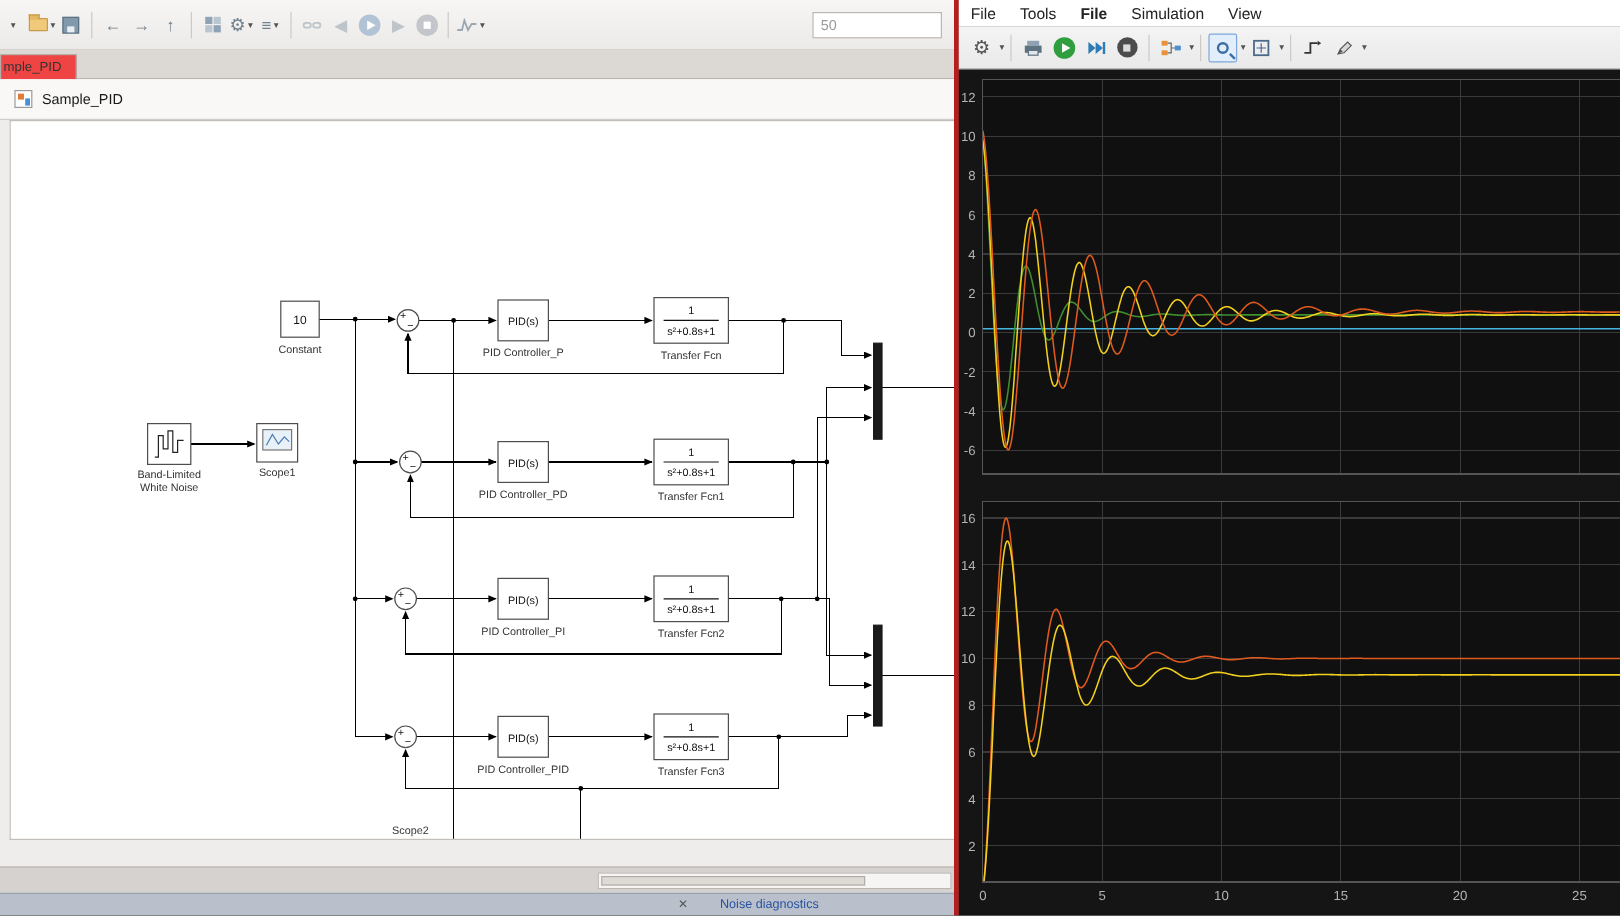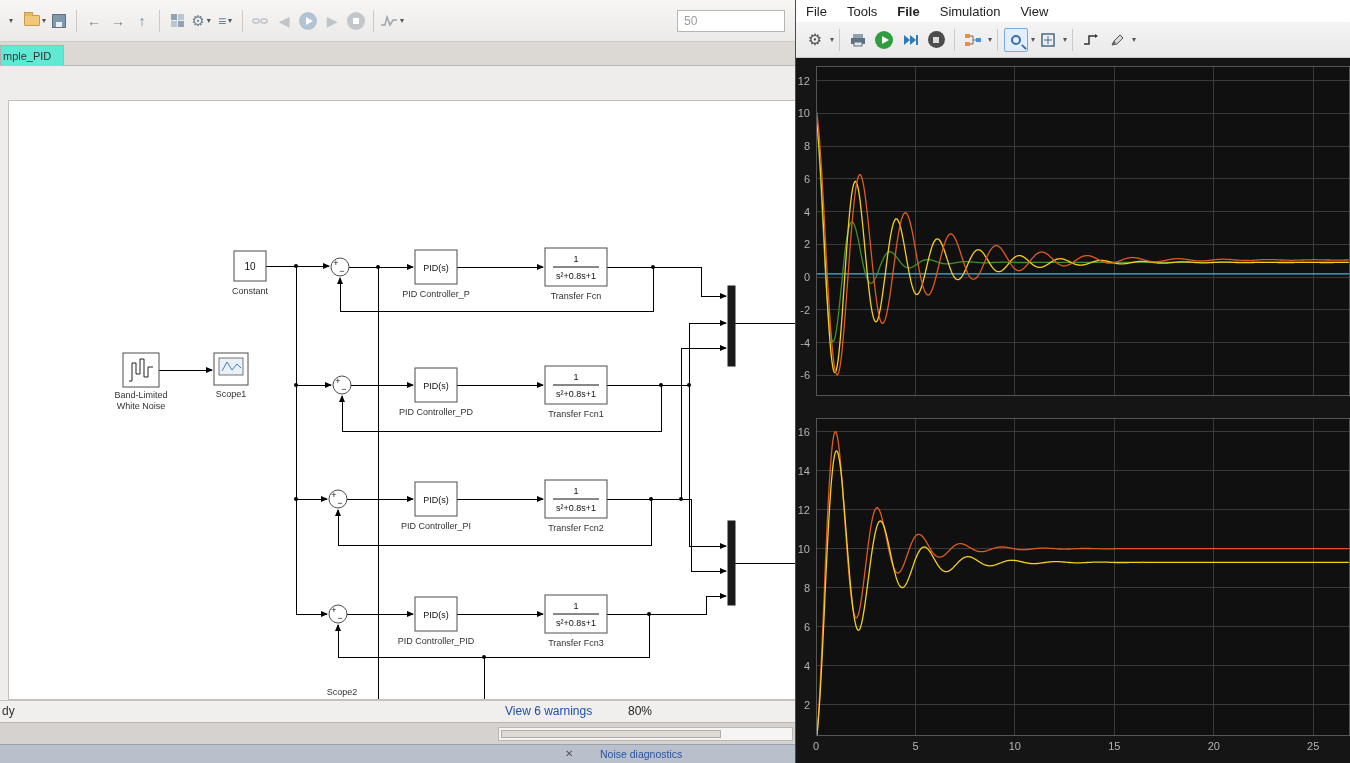--- a/index.html
+++ b/index.html
@@ -20,21 +20,21 @@
   .floppy{width:14px;height:14px;background:#8099ad;border:1px solid #5e7282;position:relative;}
   .floppy::before{content:"";position:absolute;left:3px;top:7px;width:6px;height:5px;background:#e9eef3;}
   .circbtn{width:18px;height:18px;border-radius:50%;display:inline-flex;align-items:center;justify-content:center;}
   .runbtn{background:#b3c3d6;}
   .runbtn .tri{width:0;height:0;border-left:7px solid #fff;border-top:4px solid transparent;border-bottom:4px solid transparent;margin-left:2px;}
   .stopbtn{background:#c3c7cb;}
   .stopbtn .sq{width:6px;height:6px;background:#fff;}
   .stoptime{width:108px;height:22px;border:1px solid #b9b5b0;color:#9a9a9a;font-size:12px;padding:2px 6px;background:#fff;margin-left:auto;margin-right:6px;font-family:"Liberation Sans",sans-serif;}
 
   .sl-tabs{position:absolute;left:0;top:42px;right:0;height:24px;background:#dcd8d4;border-bottom:1px solid #b9b5b0;}
-  .sl-tab{position:absolute;left:0;top:3px;height:21px;width:64px;background:#5eead4;border:1px solid #b5b0ab;border-bottom:none;
+  .sl-tab{position:absolute;left:0;top:3px;height:21px;width:64px;background:#ef4444;border:1px solid #b5b0ab;border-bottom:none;
     font-size:11px;color:#333;display:flex;align-items:center;padding-left:2px;overflow:hidden;white-space:nowrap;}
 
   .sl-crumb{position:absolute;left:0;top:66px;right:0;height:34px;background:#f9f8f7;border-bottom:1px solid #cfcbc6;display:flex;align-items:center;}
   .slogo{width:15px;height:15px;border:1px solid #9a9a9a;margin:0 8px 0 12px;
     background:linear-gradient(#e07b39,#e07b39) 2px 2px/5px 5px no-repeat,
                linear-gradient(#4a90d9,#4a90d9) 8px 6px/4px 6px no-repeat,#fff;}
   .crumbtxt{font-size:12px;color:#1a1a1a;}
 
   .sl-canvas{position:absolute;left:8px;top:100px;right:0;bottom:63px;background:#fff;border:1px solid #c3bfba;border-right:none;overflow:hidden;}
   .blk{fill:#fff;stroke:#4d4d4d;stroke-width:1;}
@@ -50,21 +50,21 @@
   .st-warn{position:absolute;left:505px;top:3px;color:#1b4faa;cursor:pointer;}
   .st-zoom{position:absolute;left:628px;top:3px;color:#222;}
   .sl-strip{position:absolute;left:0;top:722px;right:0;height:22px;background:#d5d2cf;border-top:1px solid #bab6b1;}
   .hscroll{position:absolute;left:498px;top:4px;right:2px;height:14px;background:#f6f5f4;border:1px solid #bab6b1;}
   .hthumb{position:absolute;left:2px;top:2px;width:220px;height:8px;background:#dedad6;border:1px solid #b1ada8;}
   .sl-bottom{position:absolute;left:0;top:744px;right:0;height:19px;background:#b9c0cb;border-top:1px solid #9aa2ad;}
   .bt-close{position:absolute;left:565px;top:3px;color:#555;font-size:10px;cursor:pointer;}
   .bt-diag{position:absolute;left:600px;top:3px;color:#2a52a0;font-size:10.5px;cursor:pointer;}
 
   
-  #scopewin{position:absolute;left:795px;top:0;width:555px;height:763px;background:#737373;border-left:1px solid #b91c1c;}
+  #scopewin{position:absolute;left:795px;top:0;width:555px;height:763px;background:#737373;border-left:4px solid #b91c1c;}
   .sc-menu{position:absolute;left:0;top:0;right:0;height:22px;background:#fff;display:flex;align-items:center;font-size:13px;color:#222;}
   .mitem{padding:0 10px;height:100%;display:flex;align-items:center;cursor:pointer;}
   .mitem.active{font-weight:bold;}
   .sc-toolbar{position:absolute;left:0;top:22px;right:0;height:36px;background:linear-gradient(#f4f4f4,#e9e9e9);border-bottom:1px solid #c8c8c8;display:flex;align-items:center;padding:0 6px;}
   .ticon{display:inline-flex;align-items:center;justify-content:center;width:24px;height:24px;margin:0 1px;}
   .ticon svg{display:block;}
   .pressed{border:1px solid #7da7d9;background:#e3eefc;border-radius:2px;}
   .playbtn{width:18px;height:18px;border-radius:50%;background:#2e9e3e;display:inline-flex;align-items:center;justify-content:center;}
   .playbtn .tri{width:0;height:0;border-left:7px solid #fff;border-top:4.5px solid transparent;border-bottom:4.5px solid transparent;margin-left:2px;}
   .stop2{width:17px;height:17px;border-radius:50%;background:#4c4c4c;display:inline-flex;align-items:center;justify-content:center;}
@@ -139,20 +139,24 @@
       </span>
       <input class="stoptime" value="50" style="">
     </div>
 
     <div class="sl-tabs">
       <div class="sl-tab">
           <span>mple_PID</span>
         </div>
     </div>
 
+    <div class="sl-crumb">
+      <span class="slogo"></span>
+      <span class="crumbtxt">Sample_PID</span>
+    </div>
 
     <div class="sl-canvas">
       <svg width="787" height="600" viewBox="8 100 787 600">
         <defs>
           <marker id="arr" markerWidth="7" markerHeight="7" refX="6" refY="3" orient="auto">
             <path d="M0,0L7,3L0,6z" fill="#000"></path>
           </marker>
         </defs>
 
         <g class="wire" shape-rendering="crispEdges">
@@ -296,25 +300,20 @@
           <text class="bl" x="575" y="645">Transfer Fcn3</text>
         </g>
 
         <rect class="mux" x="727" y="285" width="7" height="80"></rect>
         <rect class="mux" x="727" y="520" width="7" height="84"></rect>
 
         <text class="bl" x="341" y="694">Scope2</text>
       </svg>
     </div>
 
-    <div class="sl-status">
-      <span class="st-ready">dy</span>
-      <span class="st-warn">View 6 warnings</span>
-      <span class="st-zoom">80%</span>
-    </div>
 
     <div class="sl-strip">
       <div class="hscroll">
           <div class="hthumb"></div>
         </div>
     </div>
 
     <div class="sl-bottom">
       <span class="bt-close">✕</span>
       <span class="bt-diag">Noise diagnostics</span>

